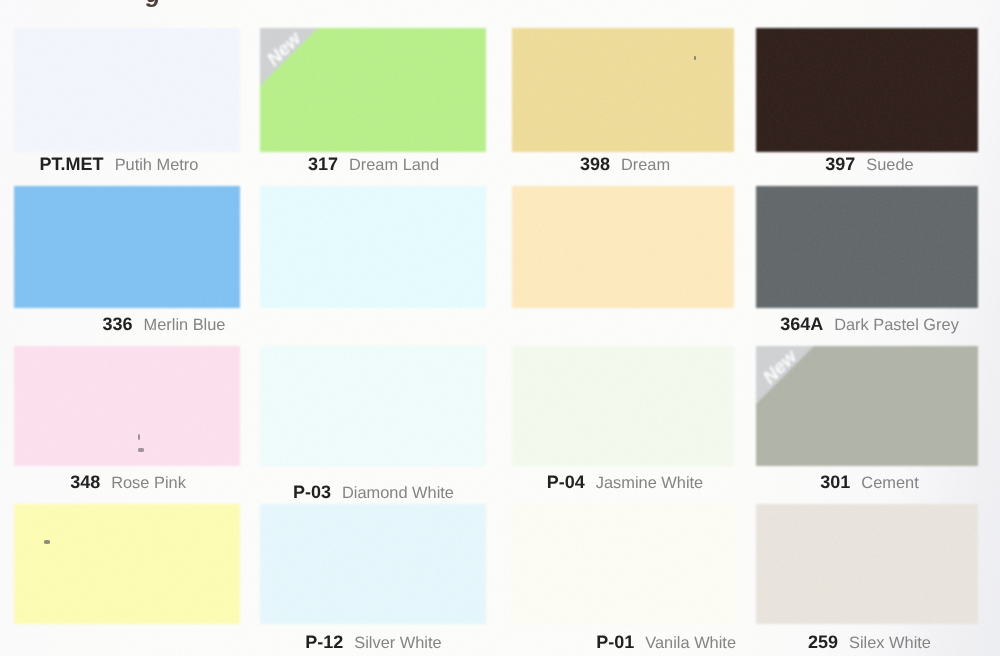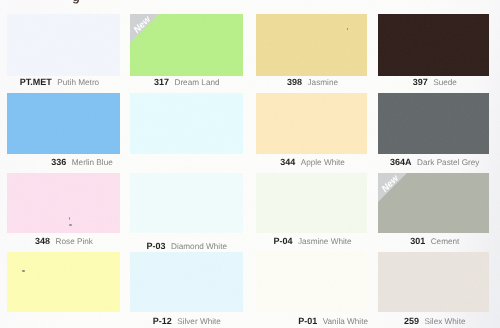--- a/index.html
+++ b/index.html
@@ -52,40 +52,39 @@
             <text class="rtext" x="12.3" y="10.9" text-anchor="middle" dominant-baseline="middle" transform="rotate(-45 12.3 10.9)" fill="#ffffff">New</text>
           </svg>
         </div>
       </div>
     </div>
     <div class="lbl" style="left: 130.5px; top: 72.2px; width: 112.5px;"><span class="code" style="color: rgb(29, 29, 29);">317</span><span class="name" style="color: rgb(131, 131, 131);">Dream Land</span></div>
     <div class="cell" style="left: 256px; top: 14.4px; width: 111px; height: 61.2px;">
       <div class="chip" style="background: rgb(239, 220, 154);">
       </div>
     </div>
-    <div class="lbl" style="left: 257px; top: 72.2px; width: 111px;"><span class="code" style="color: rgb(29, 29, 29);">398</span><span class="name" style="color: rgb(131, 131, 131);">Jasmine</span></div>
+    <div class="lbl" style="left: 257px; top: 72.2px; width: 111px;"><span class="code" style="color: rgb(29, 29, 29);">398</span><span class="name" style="color: rgb(131, 131, 131);">Dream</span></div>
     <div class="cell" style="left: 378px; top: 14.4px; width: 110.5px; height: 61.2px;">
       <div class="chip" style="background: rgb(47, 30, 26);">
       </div>
     </div>
     <div class="lbl" style="left: 379.5px; top: 72.2px; width: 110.5px;"><span class="code" style="color: rgb(29, 29, 29);">397</span><span class="name" style="color: rgb(131, 131, 131);">Suede</span></div>
     <div class="cell" style="left: 7px; top: 92.8px; width: 113px; height: 61px;">
       <div class="chip" style="background: rgb(128, 194, 243);">
       </div>
     </div>
     <div class="lbl" style="left: 7.5px; top: 152px; width: 113px;"><span class="code" style="color: rgb(29, 29, 29); margin-left: 36px;">336</span><span class="name" style="color: rgb(131, 131, 131);">Merlin Blue</span></div>
     <div class="cell" style="left: 130px; top: 92.8px; width: 112.5px; height: 61px;">
       <div class="chip" style="background: rgb(230, 252, 254);">
       </div>
     </div>
     <div class="cell" style="left: 256px; top: 92.8px; width: 111px; height: 61px;">
       <div class="chip" style="background: rgb(254, 234, 190);">
       </div>
     </div>
-    <div class="lbl" style="left: 257px; top: 152px; width: 111px;"><span class="code" style="color: rgb(29, 29, 29);">344</span><span class="name" style="color: rgb(131, 131, 131);">Apple White</span></div>
     <div class="cell" style="left: 378px; top: 92.8px; width: 110.5px; height: 61px;">
       <div class="chip" style="background: rgb(98, 104, 106);">
       </div>
     </div>
     <div class="lbl" style="left: 379.5px; top: 152px; width: 110.5px;"><span class="code" style="color: rgb(29, 29, 29);">364A</span><span class="name" style="color: rgb(131, 131, 131);">Dark Pastel Grey</span></div>
     <div class="cell" style="left: 7px; top: 172.8px; width: 113px; height: 60.6px;">
       <div class="chip" style="background: rgb(253, 224, 239);">
       </div>
     </div>
     <div class="lbl" style="left: 7.5px; top: 230.8px; width: 113px;"><span class="code" style="color: rgb(29, 29, 29);">348</span><span class="name" style="color: rgb(131, 131, 131);">Rose Pink</span></div>

